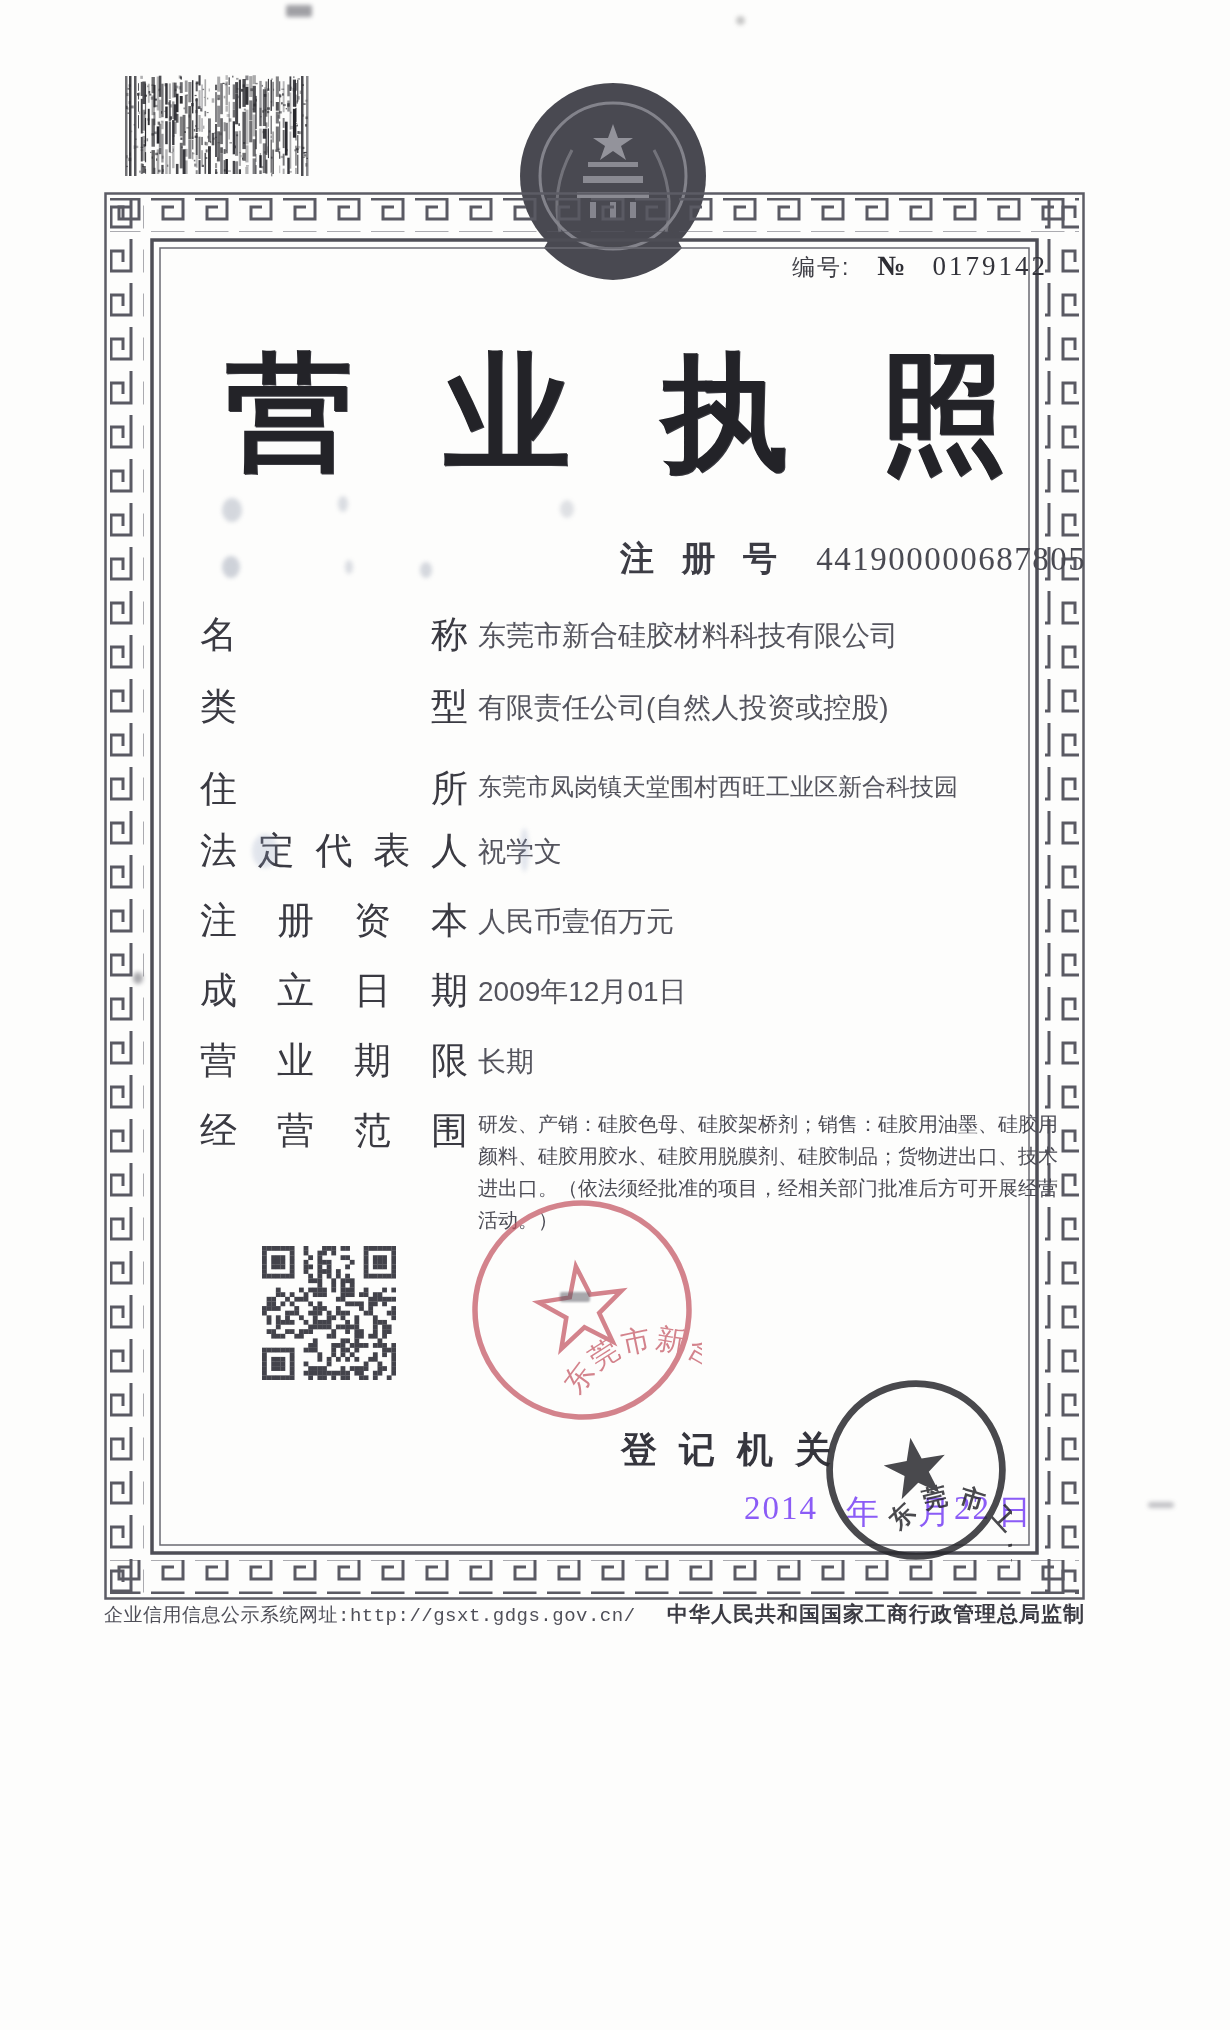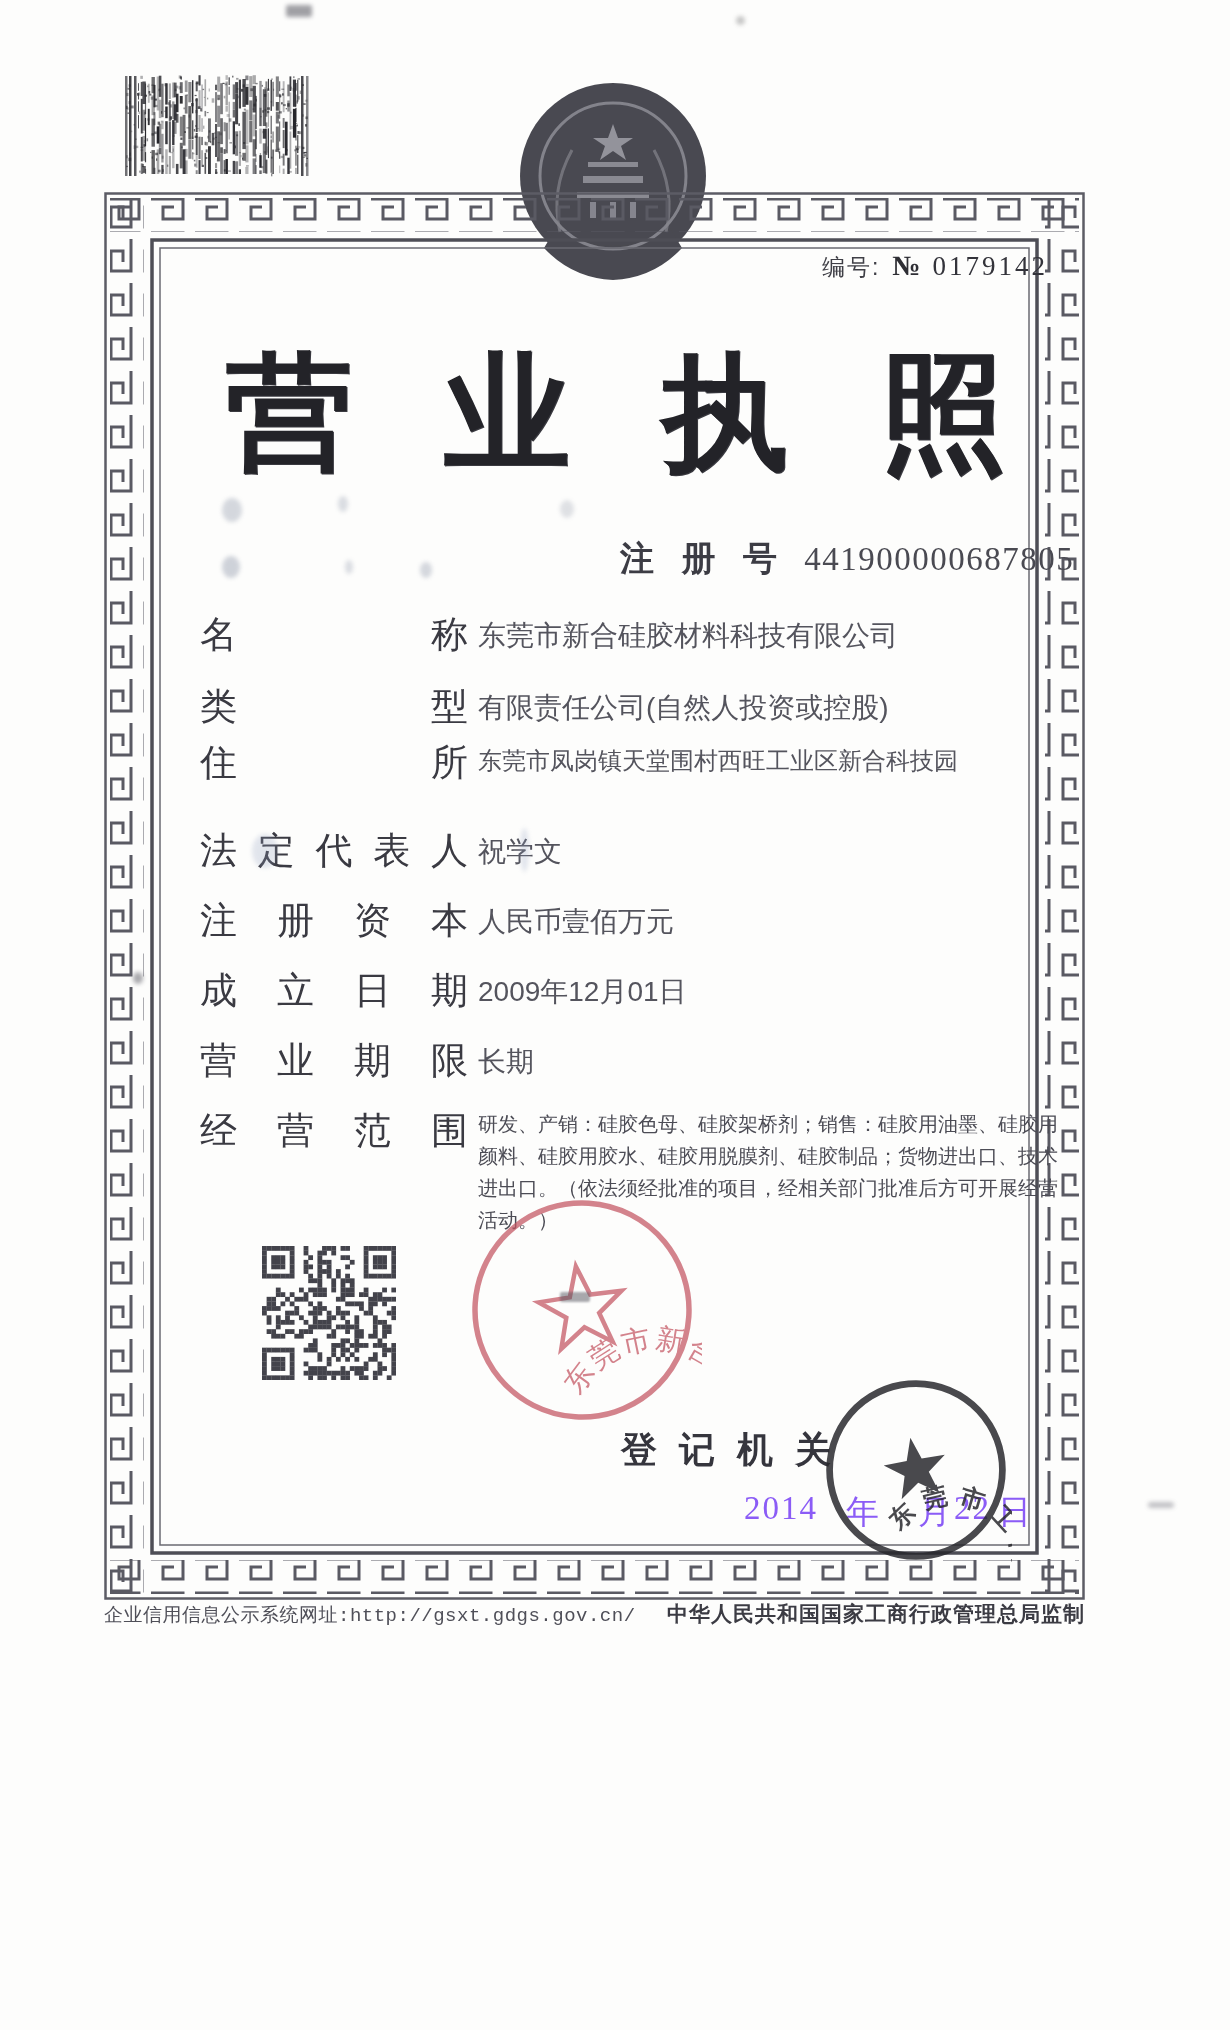--- a/index.html
+++ b/index.html
@@ -1,32 +1,32 @@
 <!DOCTYPE html>
 <html><head>
 <meta charset="utf-8">
 <style>
   *{margin:0;padding:0;box-sizing:border-box}
   html,body{background:#fff}
   .page{position:relative;width:1230px;height:2030px;background:#fdfdfc;overflow:hidden;
         font-family:"Liberation Sans",sans-serif;color:#3c3c44}
   .abs{position:absolute}
   
-  .serial{position:absolute;top:250px;right:182px;display:flex;align-items:baseline;gap:12px;white-space:nowrap}
+  .serial{position:absolute;top:250px;right:182px;display:flex;align-items:baseline;gap:27px;white-space:nowrap}
   .serial .lbl{font-size:23px;color:#3f3f46;letter-spacing:2px}
   .serial .nosym{font-family:"Liberation Serif",serif;font-weight:700;font-size:28px;color:#2e2e34}
   .serial .num{font-family:"Liberation Serif",serif;font-size:27px;letter-spacing:3px;color:#33333a}
   
   .title{position:absolute;left:226px;top:330px;font-size:126px;font-weight:900;
          letter-spacing:92px;color:#232328;white-space:nowrap;
          text-shadow:1px 1px 0 #3a3a40}
   
   .regline{position:absolute;top:536px;left:620px;white-space:nowrap}
   .regline .rlbl{font-size:34px;font-weight:600;letter-spacing:9px;color:#3c3c44}
-  .regline .rnum{font-family:"Liberation Serif",serif;font-size:33px;letter-spacing:1.5px;color:#4a4a52;margin-left:14px}
+  .regline .rnum{font-family:"Liberation Serif",serif;font-size:33px;letter-spacing:1.5px;color:#4a4a52;margin-left:26px}
   
   .row{position:absolute;left:0;width:100%;height:60px}
   .flabel{position:absolute;left:200px;width:268px;font-size:37px;font-weight:400;color:#3a3a42;
           text-align:justify;text-align-last:justify}
   .fvalue{position:absolute;left:478px;top:7px;font-size:28px;color:#54545d;white-space:nowrap}
   .fvalue.small{font-size:24px}
   .fvalue.scope{white-space:normal;width:585px;font-size:20px;line-height:32px;top:2px;color:#4c4c55}
   
   .registry{position:absolute;left:621px;top:1426px;font-size:36px;font-weight:600;letter-spacing:22px;color:#35353d;white-space:nowrap}
   .dts{position:absolute;top:1490px;font-size:33px;color:#8b5cf6}
@@ -530,21 +530,21 @@
   </div>
 
   <div class="row" style="top:610px">
     <span class="flabel">名称</span>
     <span class="fvalue">东莞市新合硅胶材料科技有限公司</span>
   </div>
   <div class="row" style="top:682px">
     <span class="flabel">类型</span>
     <span class="fvalue">有限责任公司(自然人投资或控股)</span>
   </div>
-  <div class="row" style="top:738px">
+  <div class="row" style="top:764px">
     <span class="flabel">住所</span>
     <span class="fvalue small">东莞市凤岗镇天堂围村西旺工业区新合科技园</span>
   </div>
   <div class="row" style="top:826px">
     <span class="flabel">法定代表人</span>
     <span class="fvalue">祝学文</span>
   </div>
   <div class="row" style="top:896px">
     <span class="flabel">注册资本</span>
     <span class="fvalue">人民币壹佰万元</span>

